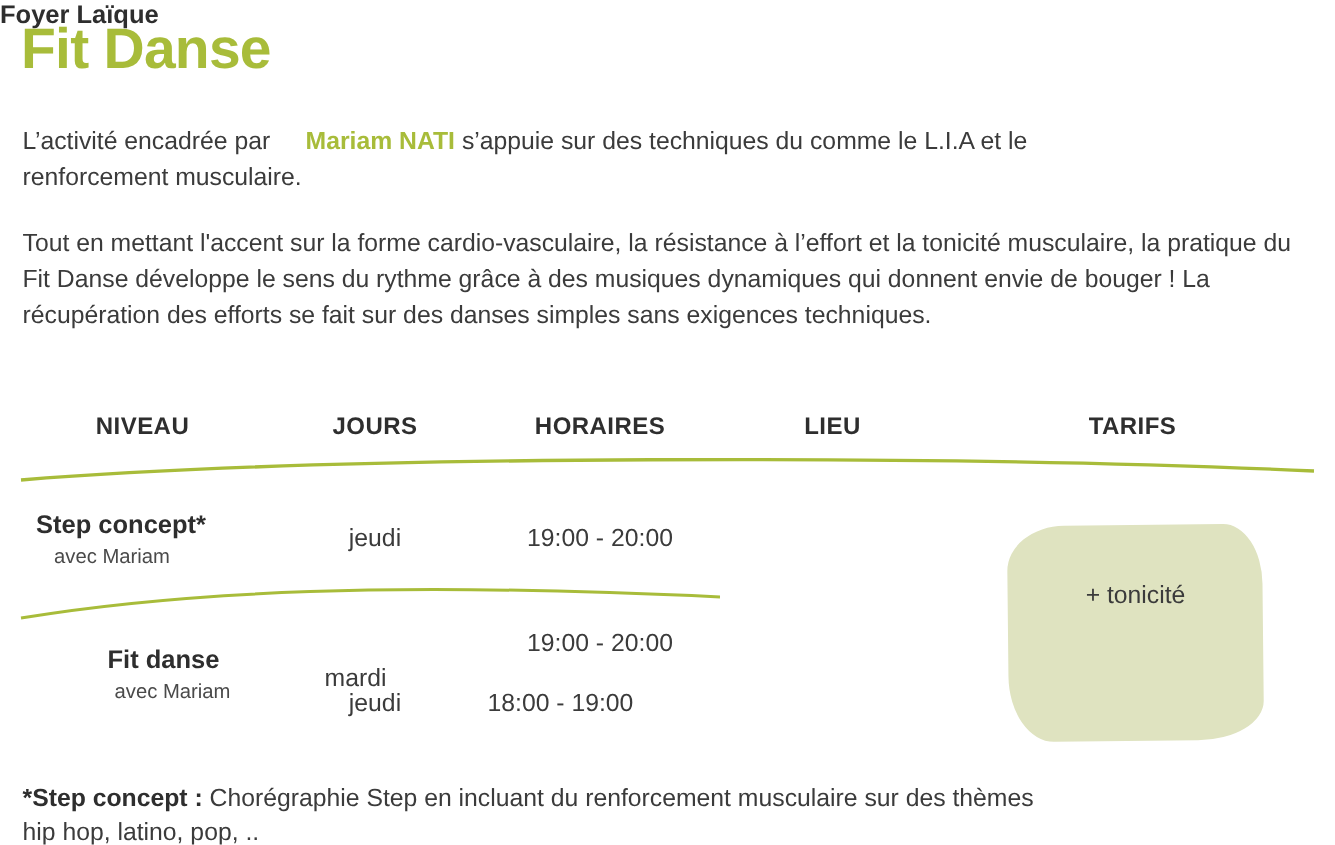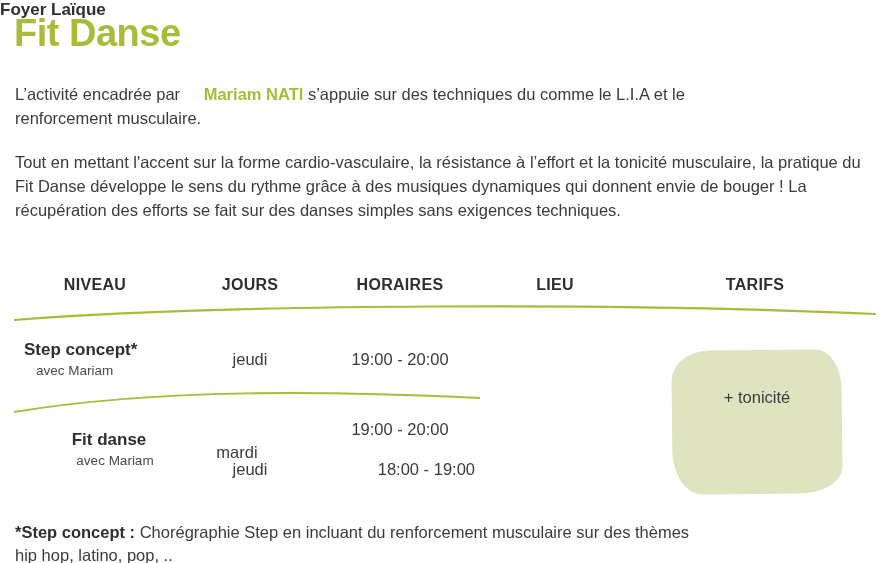--- a/index.html
+++ b/index.html
@@ -110,21 +110,21 @@
   .r1-label { left: 24px; top: 340px; width: 170px; }
   .r1-jours { left: 180px; top: 350px; width: 140px; text-align: center; }
   .r1-hor   { left: 325px; top: 350px; width: 150px; text-align: center; }
 
   .lieu-cell { left: 480px; top: 390px; width: 160px; text-align: left; font-size: 17px; font-weight: bold; color: #2e2e2e; }
 
   .r2-label { left: 24px; top: 430px; width: 170px; text-align: center; }
   .r2-jours { left: 167px; top: 420px; width: 140px; text-align: center; margin-top: 23px; }
   .r2-hor   { left: 325px; top: 420px; width: 150px; text-align: center; }
   .r3-jours { left: 180px; top: 460px; width: 140px; text-align: center; }
-  .r3-hor   { left: 325px; top: 460px; width: 150px; text-align: right; }
+  .r3-hor   { left: 325px; top: 460px; width: 150px; text-align: left; }
 
   
   .price-blob {
     position: absolute;
     left: 672px;
     top: 350px;
     width: 170px;
     height: 144px;
     background: #dfe3c0;
     border-radius: 38px 26px 44px 30px / 30px 40px 26px 44px;

